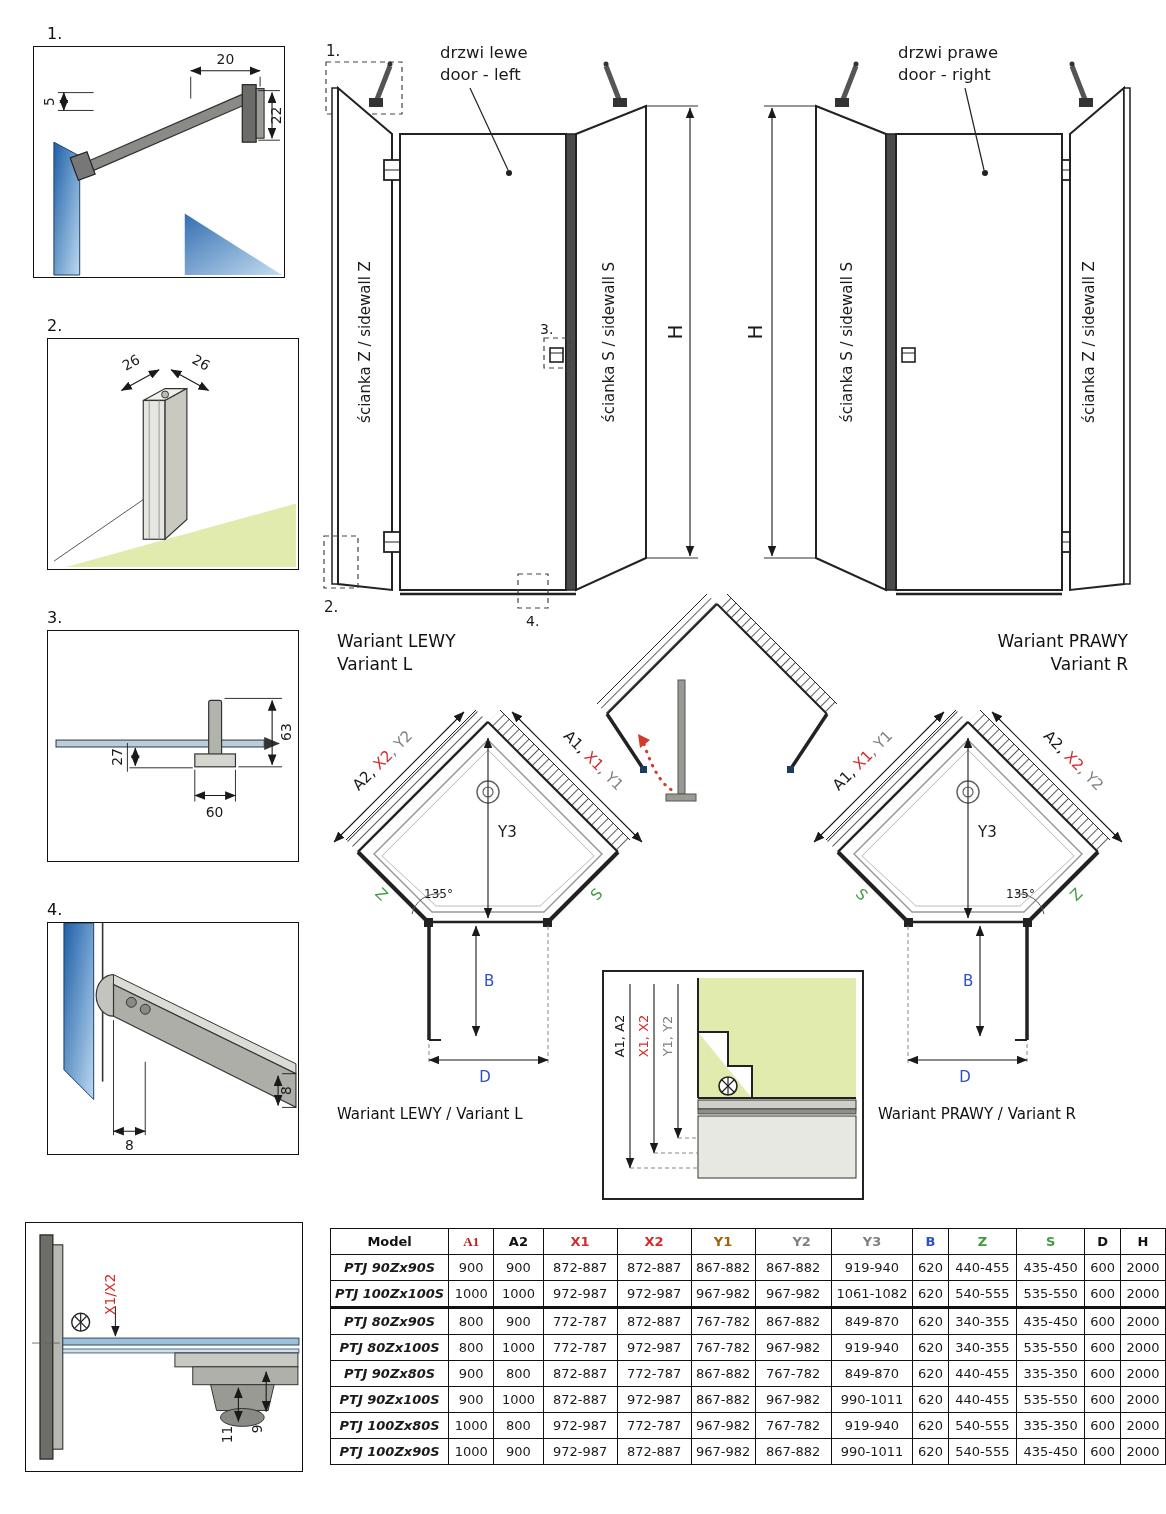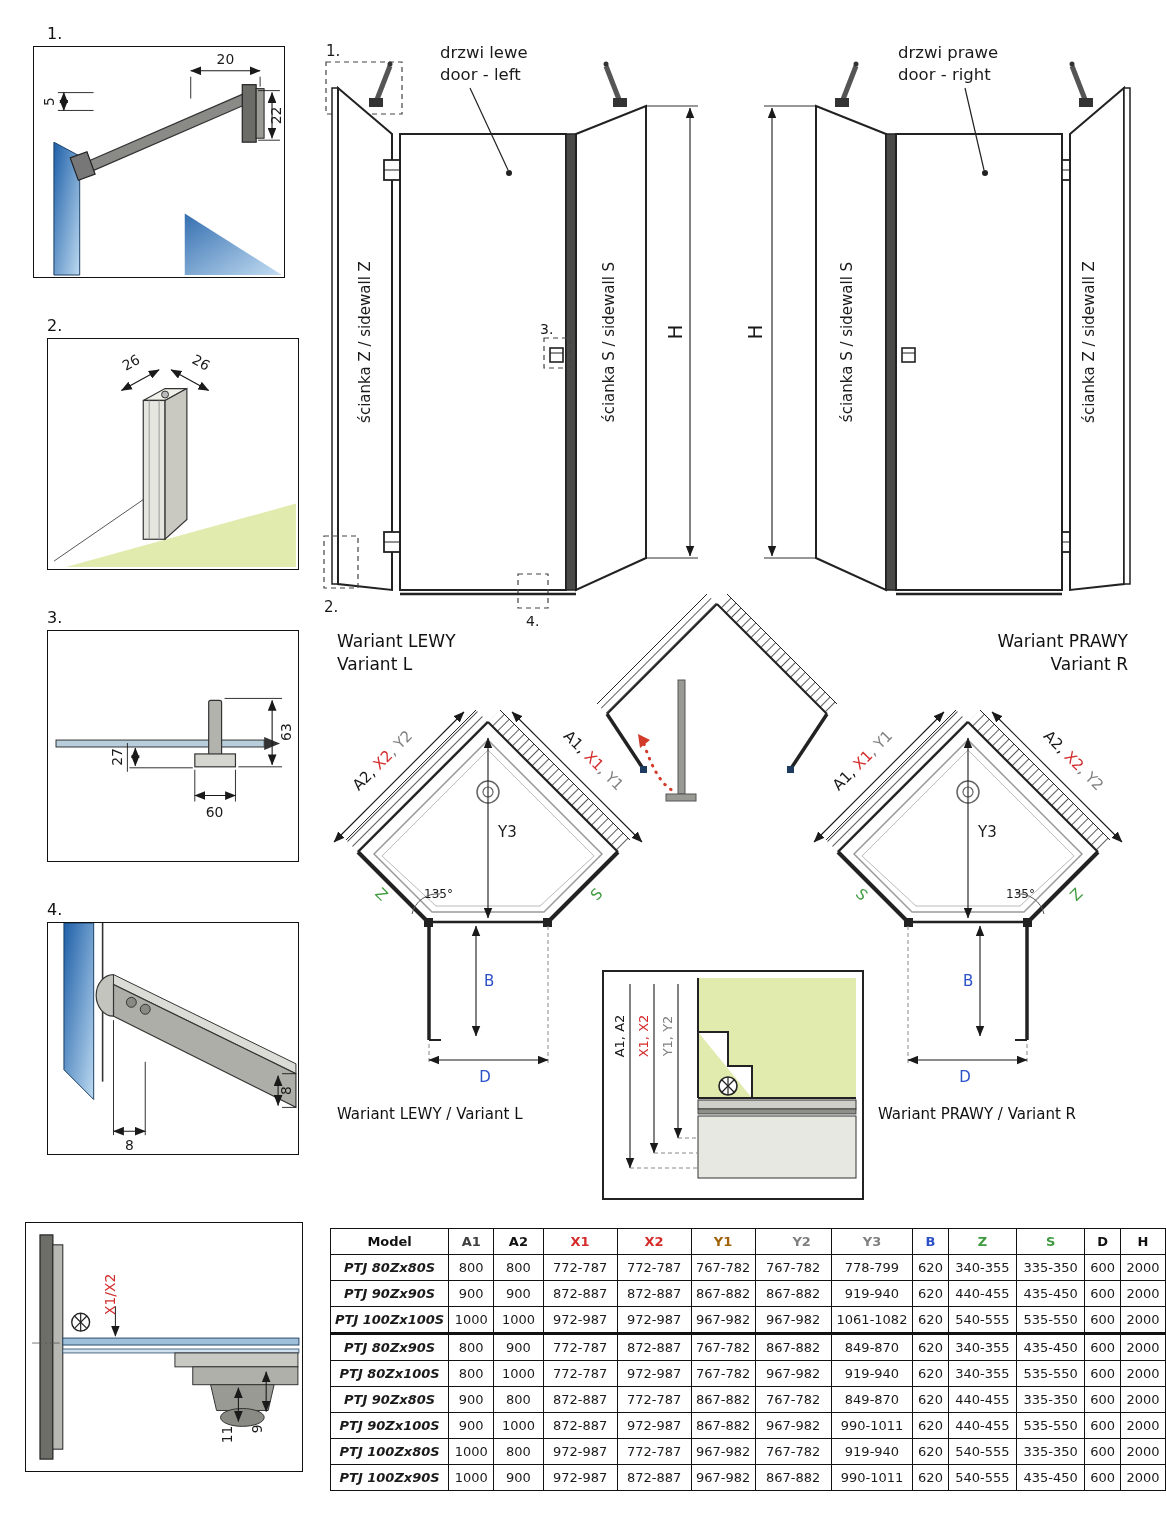--- a/index.html
+++ b/index.html
@@ -358,51 +358,36 @@
     <text transform="translate(70,66) rotate(-90)" class="t13 tgray" text-anchor="middle">Y1, Y2</text>
   </svg>
 
   <div class="caption" style="left:337px;top:1105px">Wariant LEWY / Variant L</div>
   <div class="caption" style="left:878px;top:1105px">Wariant PRAWY / Variant R</div>
 
   <table class="spec-table">
     <thead>
         <tr>
           <th style="color: rgb(17, 17, 17);">Model</th>
-          <th style="color: #404040;">A1</th>
+          <th style="color: #b91c1c; font-family: Liberation Serif, serif;">A1</th>
           <th style="color: rgb(17, 17, 17);">A2</th>
           <th style="color: rgb(212, 43, 43);">X1</th>
           <th style="color: rgb(212, 43, 43);">X2</th>
           <th style="color: #a16207;">Y1</th>
           <th style="color: rgb(128, 128, 128); padding-left: 20px;">Y2</th>
           <th style="color: rgb(128, 128, 128);">Y3</th>
           <th style="color: rgb(43, 80, 200);">B</th>
           <th style="color: rgb(63, 155, 63);">Z</th>
           <th style="color: rgb(63, 155, 63);">S</th>
           <th style="color: rgb(17, 17, 17);">D</th>
           <th style="color: rgb(17, 17, 17);">H</th>
         </tr>
       </thead>
     <tbody>
         <tr>
-          <td class="model">PTJ 80Zx80S</td>
-          <td>800</td>
-          <td>800</td>
-          <td>772-787</td>
-          <td>772-787</td>
-          <td>767-782</td>
-          <td>767-782</td>
-          <td>778-799</td>
-          <td>620</td>
-          <td>340-355</td>
-          <td>335-350</td>
-          <td>600</td>
-          <td>2000</td>
-        </tr>
-        <tr>
           <td class="model">PTJ 90Zx90S</td>
           <td>900</td>
           <td>900</td>
           <td>872-887</td>
           <td>872-887</td>
           <td>867-882</td>
           <td>867-882</td>
           <td>919-940</td>
           <td>620</td>
           <td>440-455</td>

